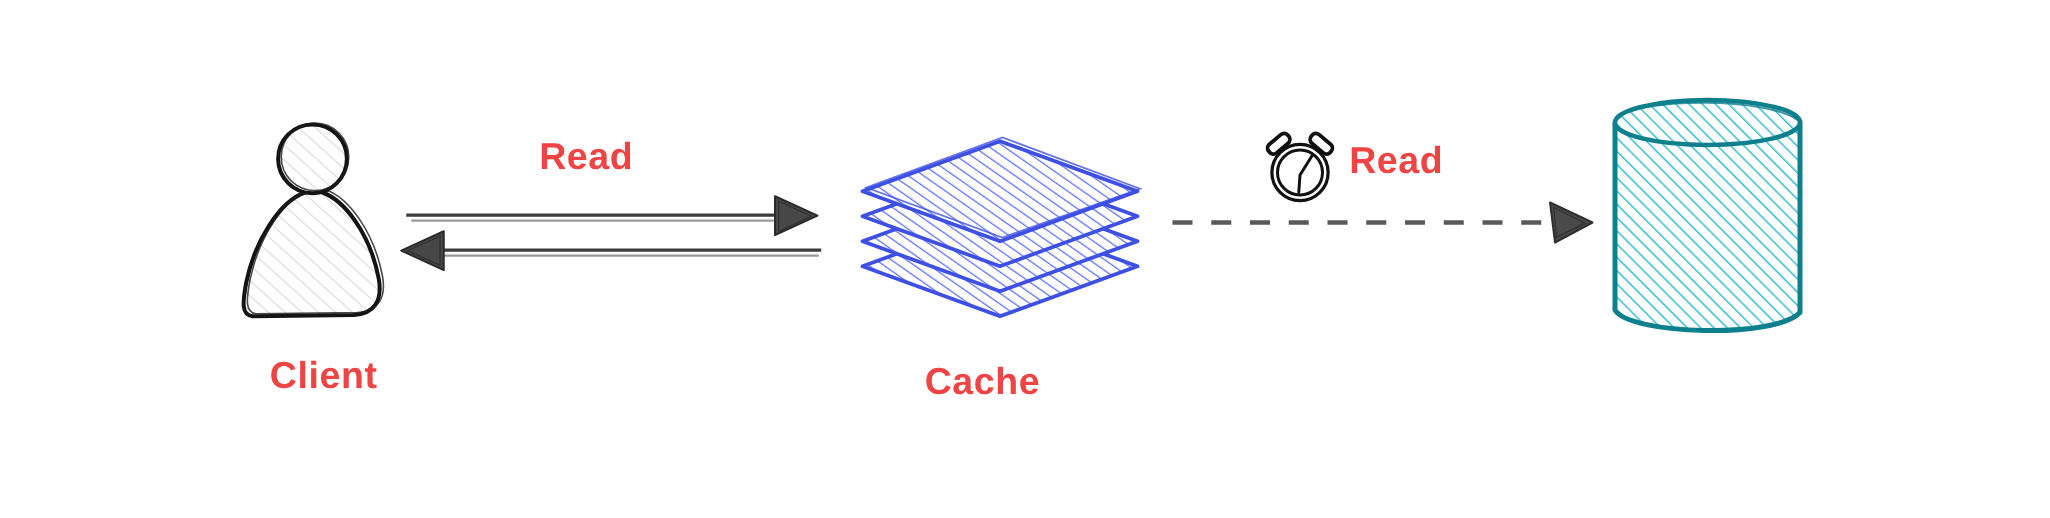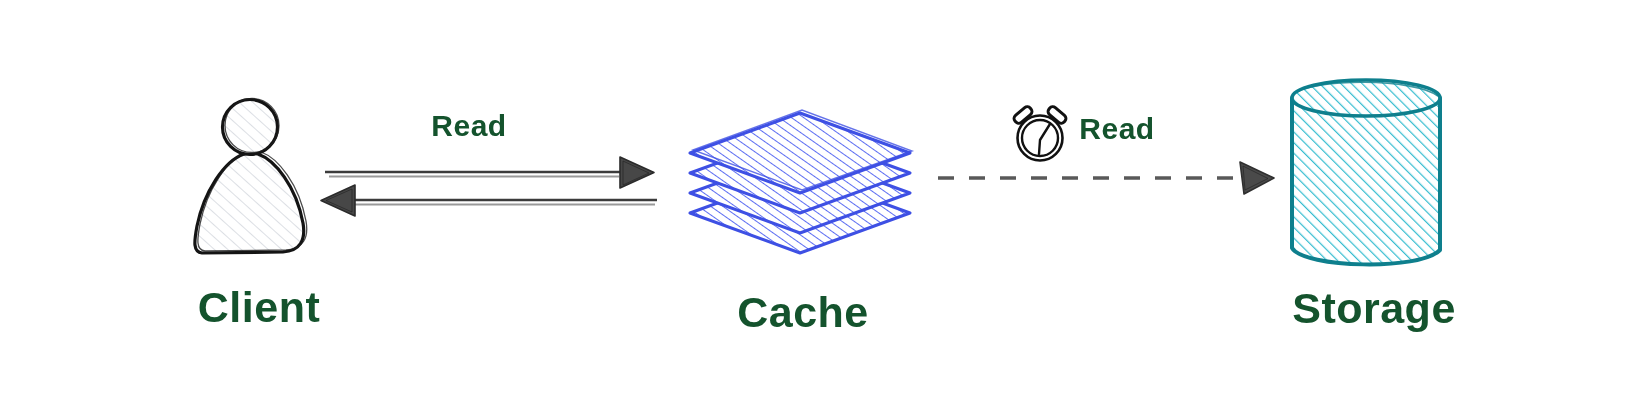--- a/index.html
+++ b/index.html
@@ -13,26 +13,26 @@
     width: 1640px;
     height: 414px;
     background: #ffffff;
     overflow: hidden;
   }
   .abs { position: absolute; }
   .label {
     position: absolute;
     transform: translateX(-50%);
     font-weight: 700;
-    color: #14532d;
+    color: #ef4444;
     white-space: nowrap;
     line-height: 1;
     letter-spacing: 0.5px;
   }
-  .node-label { font-size: 43px; }
+  .node-label { font-size: 30px; }
   .edge-label { font-size: 30px; }
 </style>
 </head>
 <body>
 
 <div class="canvas">
 
   <svg class="abs" style="left:180px; top:86px;" width="145" height="180" viewBox="0 0 145 180">
     <defs>
       <pattern id="hatchGray" width="9" height="9" patternUnits="userSpaceOnUse" patternTransform="rotate(-48)">
@@ -106,19 +106,18 @@
     </defs>
     <path d="M 8 28 L 8 178 C 20 198, 136 201, 156 180 L 156 28 Z" fill="url(#hatchTeal)" stroke="#0e7f8d" stroke-width="4" stroke-linejoin="round"></path>
     <ellipse cx="82" cy="28" rx="74" ry="18" fill="url(#hatchTeal)" stroke="#0e7f8d" stroke-width="3.6"></ellipse>
     <path d="M 10 24 C 30 8, 130 8, 154 26" fill="none" stroke="#0e7f8d" stroke-width="1.6" opacity="0.8"></path>
   </svg>
 
   <div class="label node-label" style="left:259px; top:286px;">Client</div>
 
   <div class="label edge-label" style="left:469px; top:111px;">Read</div>
 
-  <div class="label node-label" style="left:803px; top:291px;">Cache</div>
+  <div class="label node-label" style="left:786px; top:291px;">Cache</div>
 
   <div class="label edge-label" style="left:1117px; top:114px;">Read</div>
 
-  <div class="label node-label" style="left:1374px; top:287px;">Storage</div>
 
 </div>
 
 </body></html>

